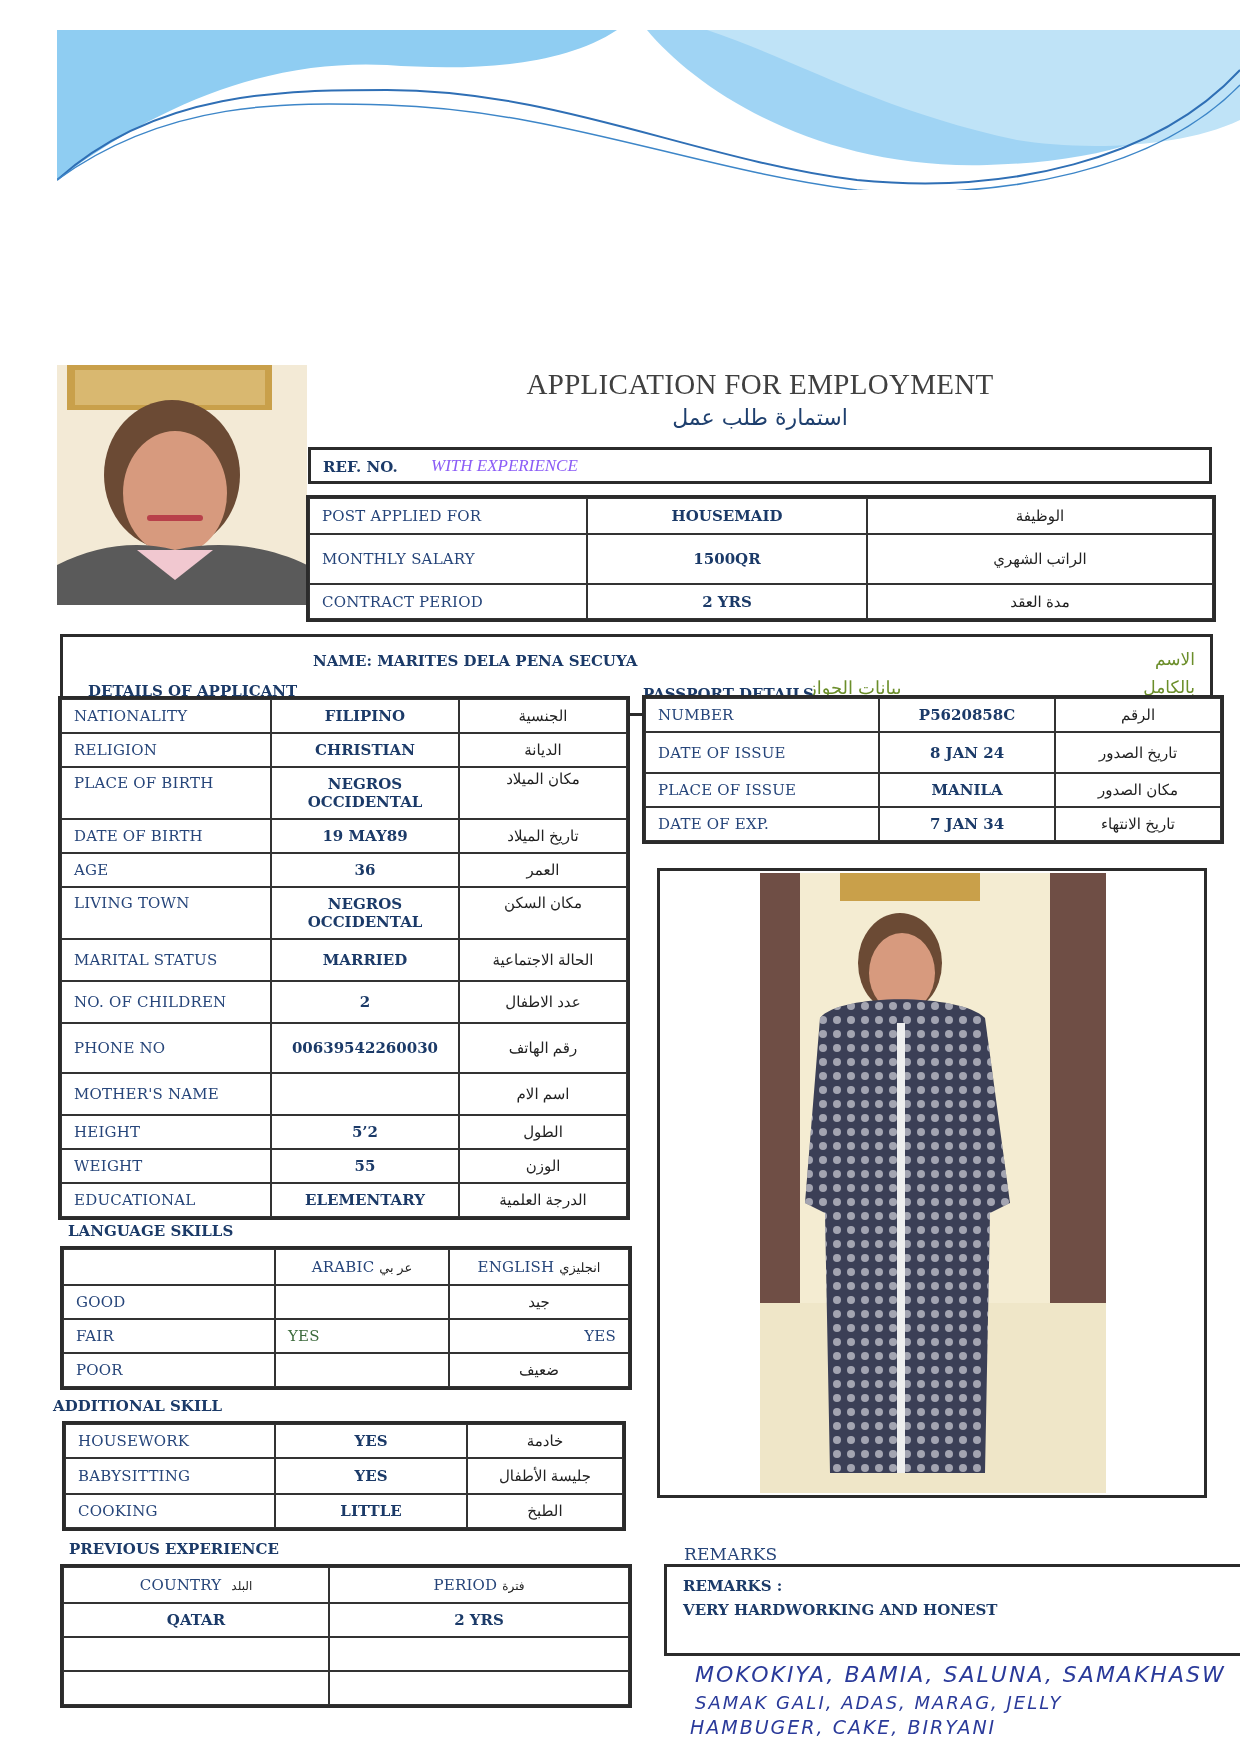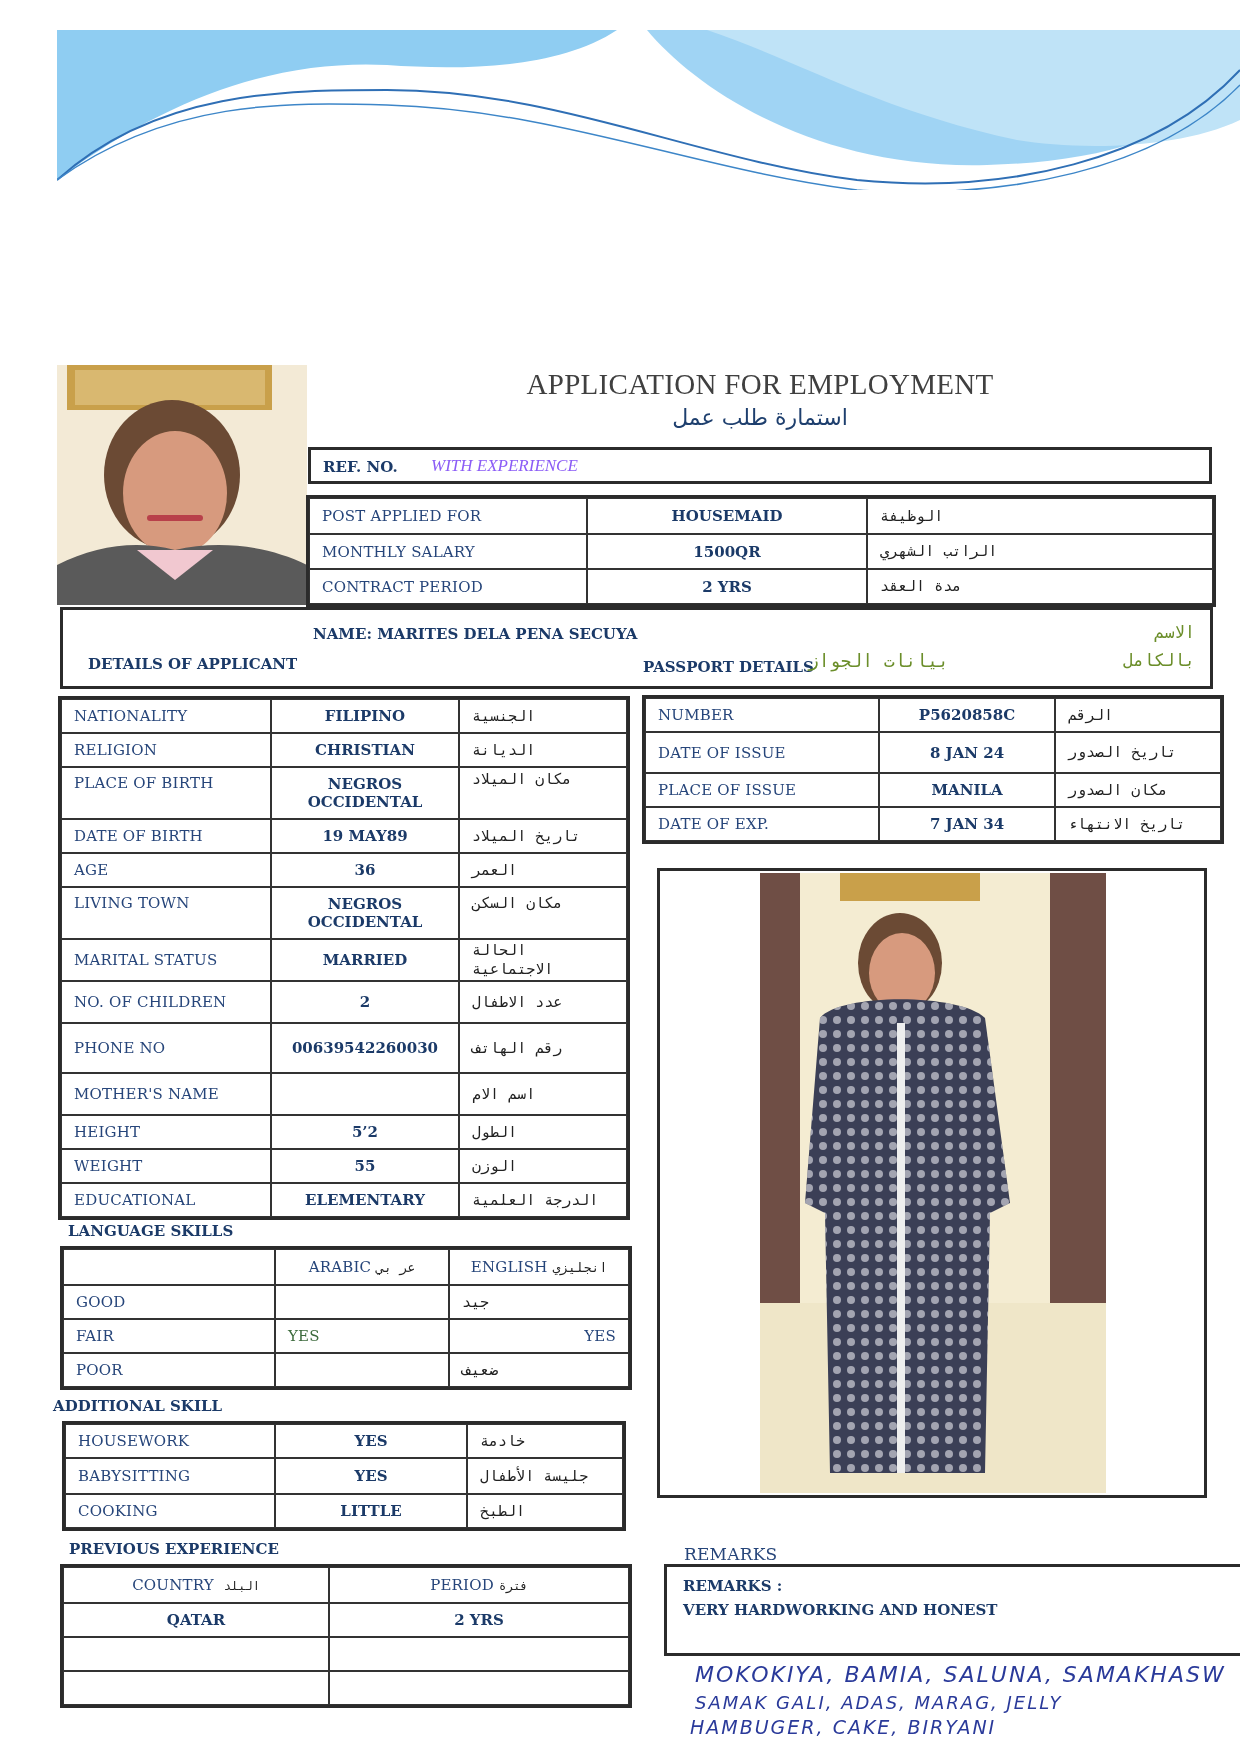--- a/index.html
+++ b/index.html
@@ -19,36 +19,36 @@
   .title-ar { left: 300px; top: 405px; width: 920px; text-align: center;
     font-family: "DejaVu Sans", sans-serif; font-size: 22px; color: #1e3f6e; direction: rtl; }
 
   
   .box { border: 3px solid #2b2b2b; box-sizing: border-box; background: #fff; }
   table.grid { border-collapse: collapse; position: absolute; table-layout: fixed; background:#fff; }
   table.grid td { border: 2px solid #333; padding: 0 12px; font-size: 15px; vertical-align: middle; box-sizing: border-box; }
   table.grid.outer { outline: 3px solid #2b2b2b; outline-offset: -1px; }
   .lbl { font-family: "DejaVu Serif", serif; color: #26457a; font-size: 17px; letter-spacing: 0.2px; }
   .val { font-family: "DejaVu Serif", serif; font-weight: bold; text-align: center; color: #1b3a68; font-size: 15px; }
-  .ar { font-family: Liberation Mono, monospace; direction: rtl; text-align: left; color: #222; font-size: 13px; }
+  .ar { font-family: Liberation Sans, sans-serif; direction: rtl; text-align: center; color: #222; font-size: 13px; }
   .green { color: #3d6b3d; }
   .heading { font-family: "DejaVu Serif", serif; font-weight: bold; color: #1b3a68; font-size: 15px; }
 
   
   #ref { left: 308px; top: 447px; width: 904px; height: 37px; }
   #ref .ref-label { position: absolute; left: 12px; top: 8px; font-weight: bold; font-size: 15px; color: #1b3a68; }
   #ref .ref-value { position: absolute; left: 120px; top: 8px; font-size: 15px; color: #8b5cf6; font-family: "Liberation Serif", serif; font-size:17px; top:6px;font-style:italic;}
 
   
   .photo { overflow: hidden; }
   #photo-small { left: 57px; top: 365px; width: 250px; height: 240px; background: #f5ecd8; }
   #photo-box { left: 657px; top: 868px; width: 550px; height: 630px; }
 
   
-  #namebox { left: 60px; top: 607px; width: 1153px; height: 82px; padding-left: 40px; }
+  #namebox { left: 60px; top: 634px; width: 1153px; height: 82px; padding-left: 40px; }
 
   
   #remarks-box { left: 664px; top: 1564px; width: 590px; height: 92px; }
   .hand { font-family: "DejaVu Sans", sans-serif; color: #2a3a9a; font-style: italic; letter-spacing: 2px; }
 </style>
 </head>
 <body>
 
 <svg id="wave" class="abs" viewBox="0 0 1183 160" preserveAspectRatio="none">
   <rect x="0" y="0" width="1183" height="160" fill="#ffffff"></rect>
@@ -86,21 +86,21 @@
       <col style="width:278px">
       <col style="width:280px">
       <col style="width:346px">
     </colgroup>
   <tbody>
       <tr style="height:36px">
     <td class="lbl">POST APPLIED FOR</td>
     <td class="val">HOUSEMAID</td>
     <td class="ar">الوظيفة</td>
   </tr>
-  <tr style="height:35px">
+  <tr style="height:50px">
     <td class="lbl">MONTHLY SALARY</td>
     <td class="val">1500QR</td>
     <td class="ar">الراتب الشهري</td>
   </tr>
   <tr style="height:35px">
     <td class="lbl">CONTRACT PERIOD</td>
     <td class="val">2 YRS</td>
     <td class="ar">مدة العقد</td>
   </tr>
 </tbody>

